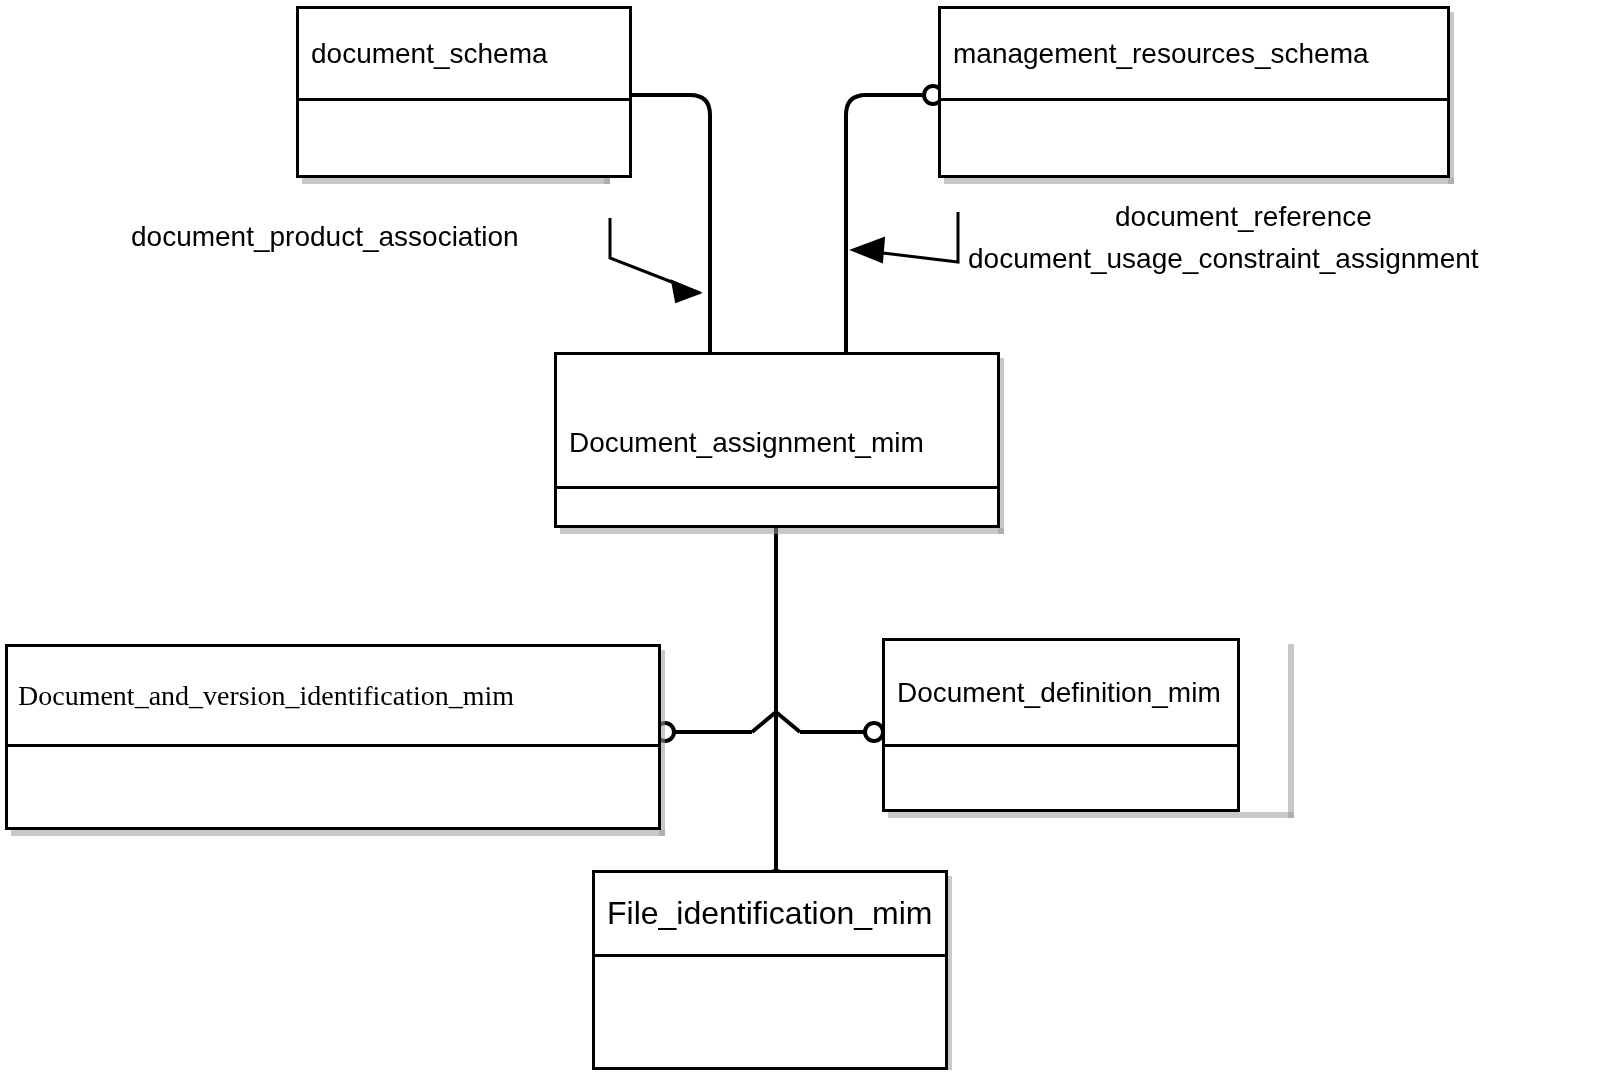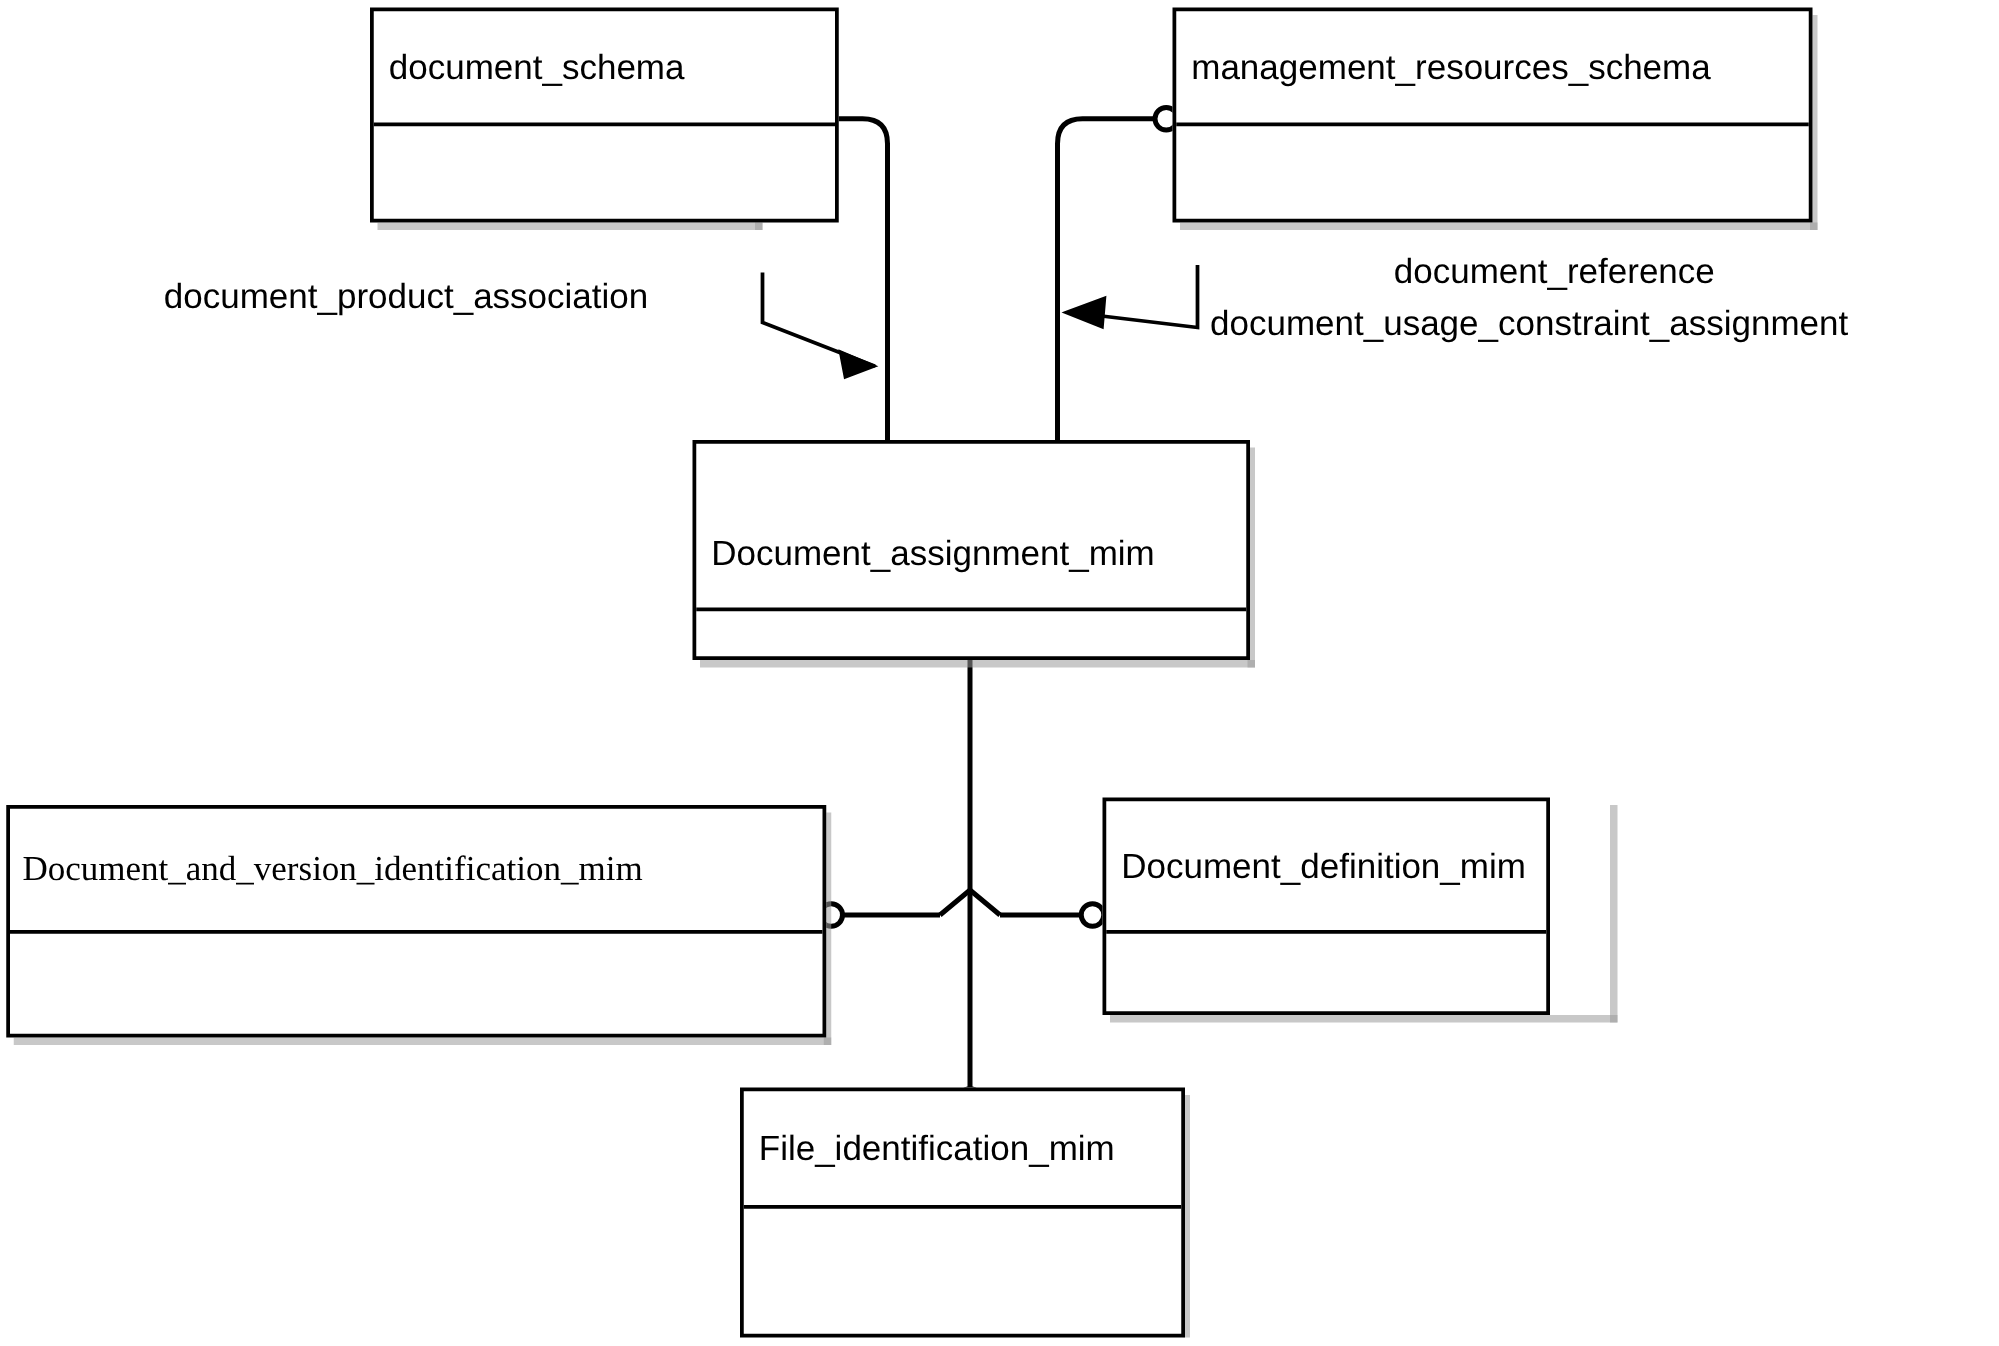--- a/index.html
+++ b/index.html
@@ -95,21 +95,21 @@
       <path d="M 752,732 L 776,712 L 800,732" fill="none" stroke="#000000" stroke-width="4"></path>
 
       <line x1="800" y1="732" x2="866" y2="732" stroke="#000000" stroke-width="4"></line>
       <circle cx="665" cy="732" r="9" fill="#ffffff" stroke="#000000" stroke-width="4"></circle>
       <circle cx="874" cy="732" r="9" fill="#ffffff" stroke="#000000" stroke-width="4"></circle>
     </g>
   </svg>
 
   <div class="shadow" style="left:604px; top:12px; width:6px; height:172px;"></div>
   <div class="shadow" style="left:302px; top:178px; width:308px; height:6px;"></div>
-  <div class="uml-box" style="left:296px; top:6px; width:375px; height:172px;">
+  <div class="uml-box" style="left:296px; top:6px; width:336px; height:172px;">
     <div class="title-cell" style="height:92px; font-size:28px;">
       <span>document_schema</span>
     </div>
     <div class="body-cell" style="height:77px;"></div>
   </div>
 
   <div class="shadow" style="left:1448px; top:12px; width:6px; height:172px;"></div>
   <div class="shadow" style="left:944px; top:178px; width:510px; height:6px;"></div>
   <div class="uml-box" style="left:938px; top:6px; width:512px; height:172px;">
     <div class="title-cell" style="height:92px; font-size:28px;text-align:right;">
@@ -140,21 +140,21 @@
   <div class="shadow" style="left:888px; top:812px; width:406px; height:6px;"></div>
   <div class="uml-box" style="left:882px; top:638px; width:358px; height:174px;">
     <div class="title-cell" style="height:106px; font-size:28px;">
       <span>Document_definition_mim</span>
     </div>
     <div class="body-cell" style="height:65px;"></div>
   </div>
 
   <div class="shadow" style="left:946px; top:876px; width:6px; height:194px;"></div>
   <div class="uml-box" style="left:592px; top:870px; width:356px; height:200px;">
-    <div class="title-cell" style="height:94px; font-size:28px;">
+    <div class="title-cell" style="height:84px; font-size:32px;">
       <span>File_identification_mim</span>
     </div>
     <div class="body-cell" style="height:105px;"></div>
   </div>
 
   <div class="edge-label" style="left:131px; top:221px; font-size:28px;">document_product_association</div>
 
   <div class="edge-label" style="left:968px; top:243px; font-size:28px;">document_usage_constraint_assignment</div>
 
   <div class="edge-label" style="left:1115px; top:201px; font-size:28px;">document_reference</div>

